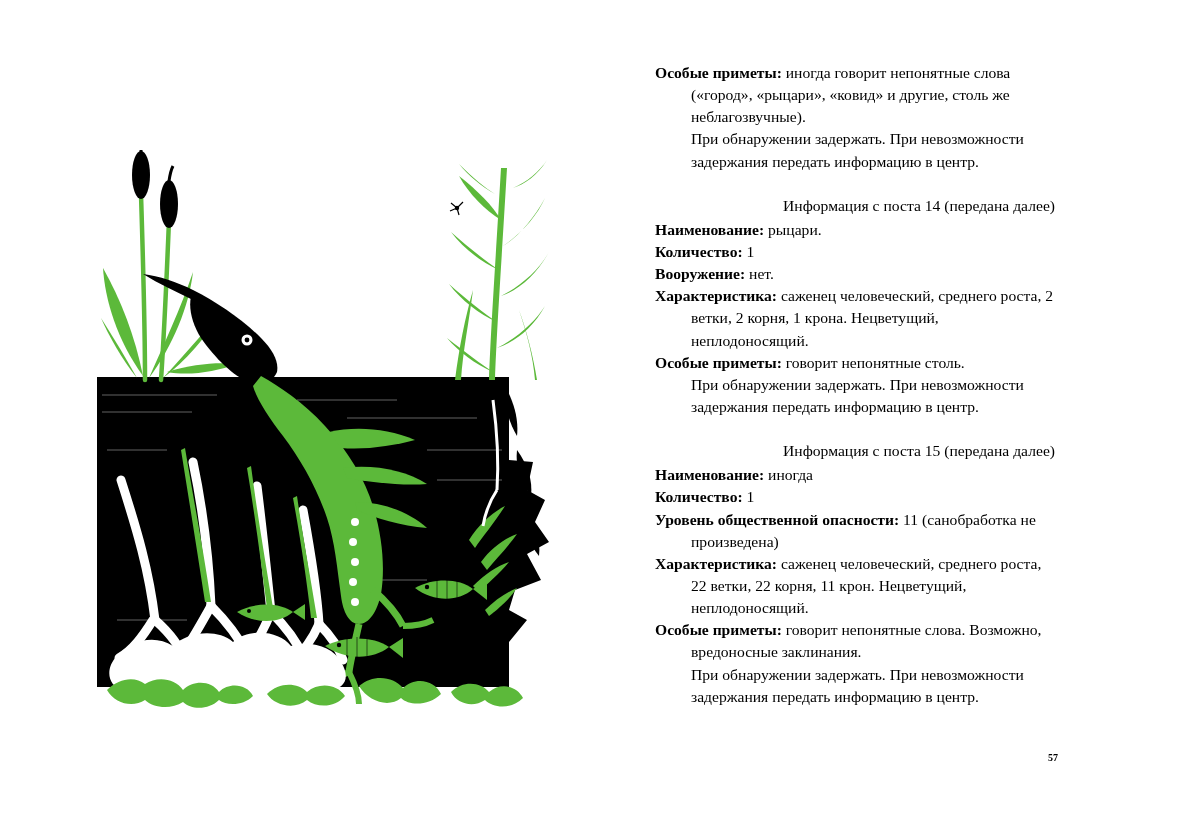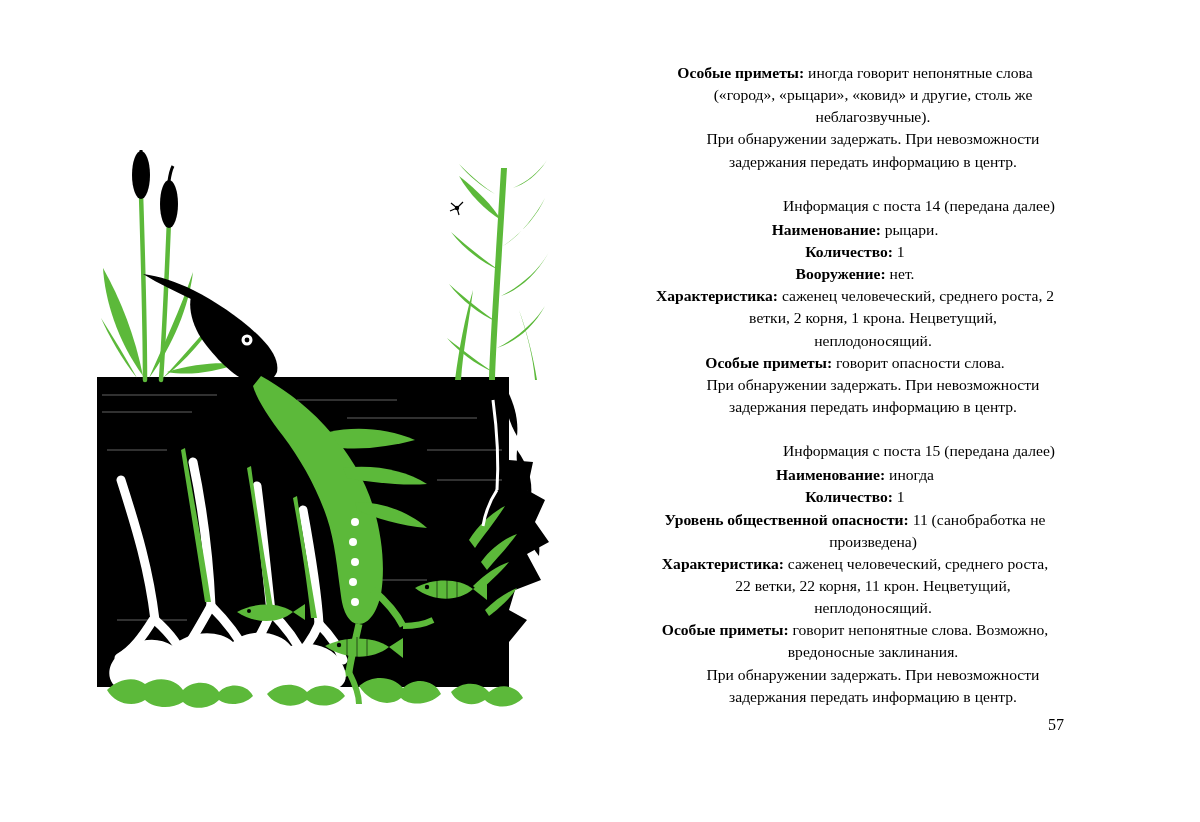--- a/index.html
+++ b/index.html
@@ -32,41 +32,41 @@
     left: 655px;
     top: 62px;
     width: 400px;
     font-size: 15.6px;
     line-height: 1.42;
   }
   .para {
     margin: 0 0 0 0;
     text-indent: 0;
     padding-left: 36px;
-    text-align: center;
   }
   .para > .lead {
     margin-left: -36px;
   }
   .para.italic {
   }
   .block-gap { height: 22px; }
   .section-title {
     text-align: right;
     margin: 0 0 2px 0;
     padding-left: 0;
     text-indent: 0;
   }
   .bold { font-weight: bold; }
 
   .page-number {
     position: absolute;
     left: 1048px;
-    top: 716px;
-    font-size: 16px;
+    top: 752px;
+    font-size: 10px;
+    font-weight: bold;
   }
 </style>
 </head>
 <body>
 
 <div class="illustration">
   <svg class="illo-svg" viewBox="0 0 458 580" xmlns="http://www.w3.org/2000/svg">
     <defs>
       <clipPath id="waterClip">
         <rect x="0" y="227" width="458" height="353"></rect>
@@ -245,21 +245,21 @@
 
 <div class="text-col" id="textCol">
     <p class="para"><span class="lead bold">Особые приметы:</span><span> иногда говорит непонятные слова («город», «рыцари», «ковид» и другие, столь же неблагозвучные).</span></p>
     <p class="para italic"><span>При обнаружении задержать. При невозможности задержания передать информацию в центр.</span></p>
     <div class="block-gap"></div>
     <p class="para section-title">Информация с поста 14 (передана далее)</p>
     <p class="para"><span class="lead bold">Наименование:</span><span> рыцари.</span></p>
     <p class="para"><span class="lead bold">Количество:</span><span> 1</span></p>
     <p class="para"><span class="lead bold">Вооружение:</span><span> нет.</span></p>
     <p class="para"><span class="lead bold">Характеристика:</span><span> саженец человеческий, среднего роста, 2 ветки, 2 корня, 1 крона. Нецветущий, неплодоносящий.</span></p>
-    <p class="para"><span class="lead bold">Особые приметы:</span><span> говорит опасности слова.</span></p>
+    <p class="para"><span class="lead bold">Особые приметы:</span><span> говорит непонятные столь.</span></p>
     <p class="para italic"><span>При обнаружении задержать. При невозможности задержания передать информацию в центр.</span></p>
     <div class="block-gap"></div>
     <p class="para section-title">Информация с поста 15 (передана далее)</p>
     <p class="para"><span class="lead bold">Наименование:</span><span> иногда</span></p>
     <p class="para"><span class="lead bold">Количество:</span><span> 1</span></p>
     <p class="para"><span class="lead bold">Уровень общественной опасности:</span><span> 11 (санобработка не произведена)</span></p>
     <p class="para"><span class="lead bold">Характеристика:</span><span> саженец человеческий, среднего роста, 22 ветки, 22 корня, 11 крон. Нецветущий, неплодоносящий.</span></p>
     <p class="para"><span class="lead bold">Особые приметы:</span><span> говорит непонятные слова. Возможно, вредоносные заклинания.</span></p>
     <p class="para italic"><span>При обнаружении задержать. При невозможности задержания передать информацию в центр.</span></p>
   </div>

